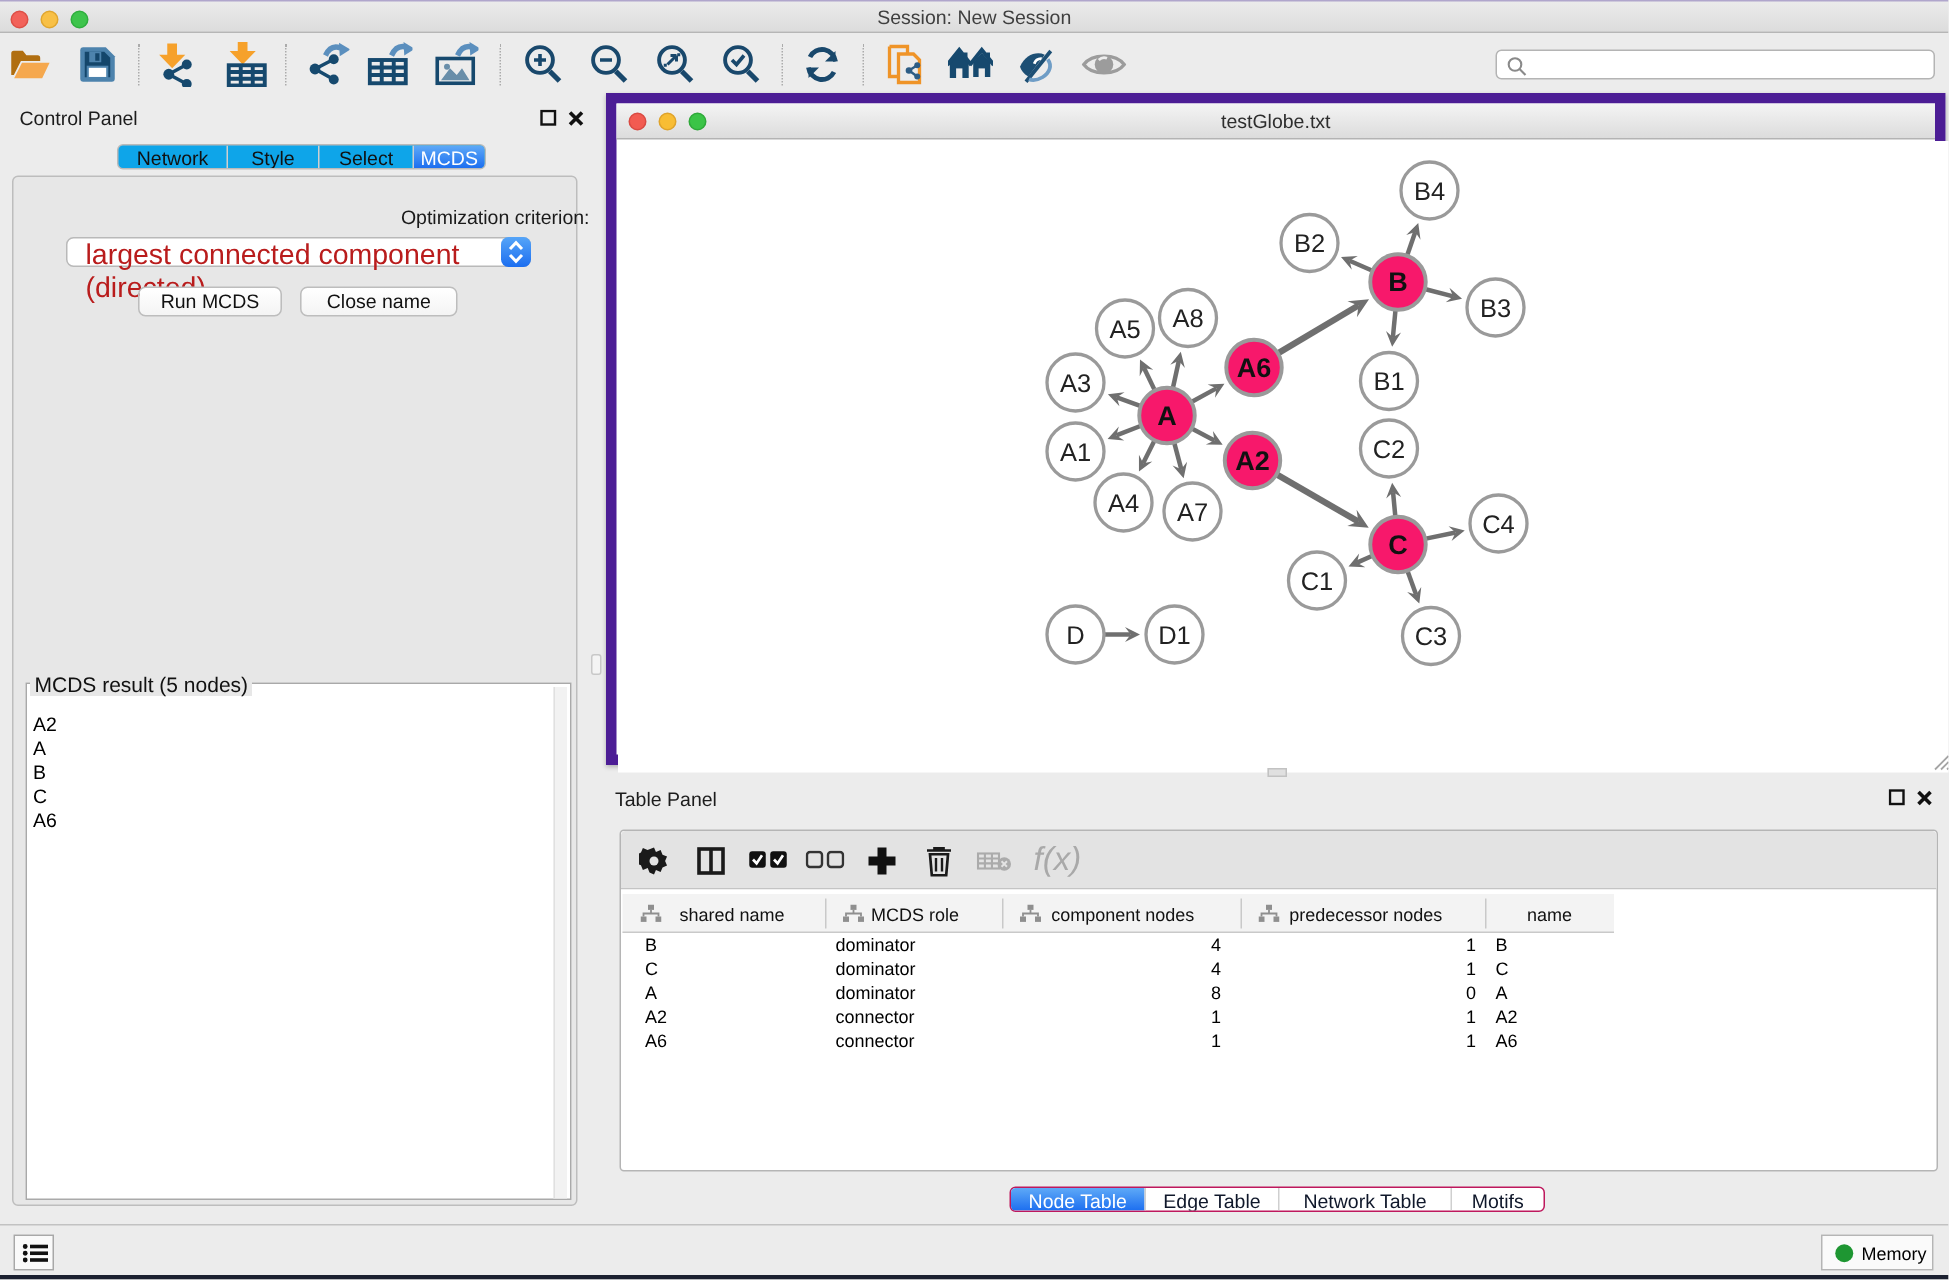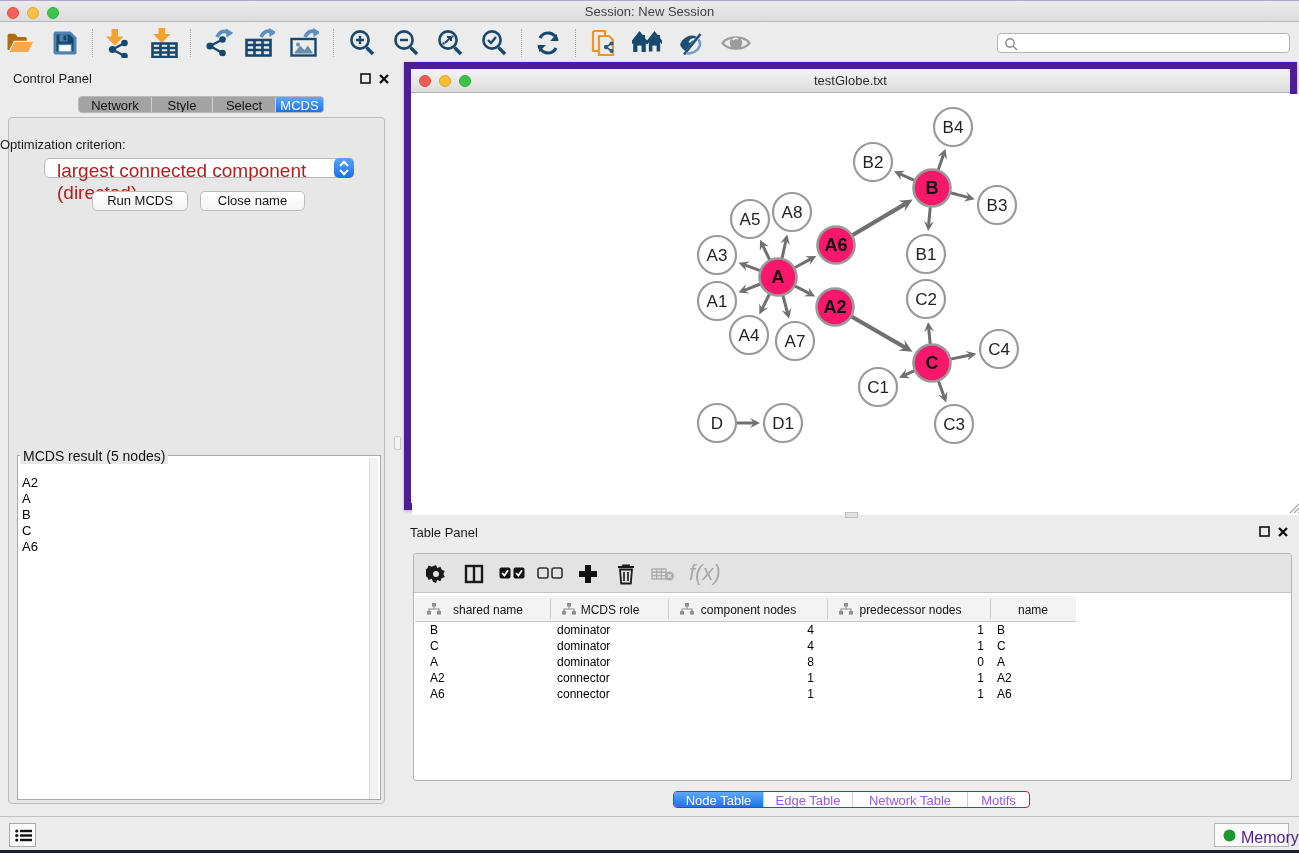--- a/index.html
+++ b/index.html
@@ -10,26 +10,26 @@
 .tl{position:absolute;width:12px;height:12px;border-radius:50%;top:6px}
 
 #toolbar{left:0;top:23px;width:1299px;height:37px;background:#ececec}
 .tbsep{position:absolute;top:6px;height:28px;width:0;border-left:1px dotted #ababab}
 .ticon{position:absolute;top:5px;width:30px;height:30px}
 #search{position:absolute;left:997px;top:10px;width:293px;height:20px;border:1px solid #b4b4b4;border-radius:4px;background:#fff}
 
 #cp-title{left:13px;top:71px;font-size:13px;color:#1c1c1c}
 .winbtn{position:absolute;top:72px;font-size:12px;color:#111}
 
-#segtabs{left:78px;top:96px;height:17px;display:flex;border:1px solid #bababa;border-radius:4px;background:#a3a3a3;overflow:hidden}
+#segtabs{left:78px;top:96px;height:17px;display:flex;border:1px solid #bababa;border-radius:4px;background:#0ea5e9;overflow:hidden}
 #segtabs div{font-size:13px;color:#111;line-height:17px;text-align:center;border-right:1px solid #cfcfcf}
 #segtabs div:last-child{border-right:none}
 #segtabs .sel{background:linear-gradient(#5ea9f7,#1d6ff0);color:#fff;border-right:none}
 #cp-box{left:8px;top:117px;width:377px;height:687px;background:#e7e7e7;border:1px solid #bdbdbd;border-radius:4px}
-#optlbl{left:0px;top:137px;width:393px;text-align:left;font-size:13px;color:#1a1a1a}
+#optlbl{left:0px;top:137px;width:393px;text-align:right;font-size:13px;color:#1a1a1a}
 #cp-select{left:44px;top:158px;width:310px;height:20px;background:#fff;border:1px solid #b9b9b9;border-radius:5px}
 #cp-select .txt{position:absolute;left:12px;top:1px;font-size:19px;color:#b91c1c}
 #cp-select .step{position:absolute;right:-1px;top:-1px;width:20px;height:20px;border-radius:5px;background:linear-gradient(#56a5f8,#1c6ef0)}
 .btn{position:absolute;height:20px;background:linear-gradient(#ffffff,#f4f4f4);border:1px solid #bdbdbd;border-radius:5px;font-size:13px;color:#111;text-align:center;line-height:18px}
 #fieldset{left:17px;top:455px;width:364px;height:345px;background:#fff;border:1px solid #a9a9a9}
 #fieldset .legend{position:absolute;left:2px;top:-8px;background:#e7e7e7;padding:0 3px;font-size:14px;color:#111}
 #fieldset .items{position:absolute;left:4px;top:19px;font-size:13px;color:#000;line-height:16px}
 #fieldset .sb{position:absolute;right:2px;top:2px;width:9px;height:341px;background:#f2f2f2;border-left:1px solid #e0e0e0}
 
 #nw{left:404px;top:62px;width:893px;height:448px;background:#fff;border:7px solid #4c1d95;box-shadow:0 1px 3px rgba(0,0,0,.25)}
@@ -41,27 +41,27 @@
 #tp-box{left:413px;top:553px;width:879px;height:228px;background:#fff;border:1px solid #b5b5b5;border-radius:3px}
 #tp-tools{position:absolute;left:0;top:0;width:100%;height:39px;background:#e3e3e3;border-bottom:1px solid #c4c4c4;border-radius:3px 3px 0 0}
 
 #thead{position:absolute;left:1px;top:42px;width:661px;height:26px;background:#f3f3f3;border-bottom:1px solid #c9c9c9}
 .hcell{position:absolute;top:0;height:26px;font-size:12px;color:#111}
 .hcell .lbl{position:absolute;width:100%;text-align:center;top:7px}
 .hdiv{position:absolute;top:3px;height:20px;width:0;border-left:1px solid #c9c9c9}
 .trow{position:absolute;font-size:12px;color:#000;height:16px;line-height:16px}
 
 #btabs{left:673px;top:791px;height:17px;display:flex;border:1px solid #be185d;border-radius:4px;background:#fff;overflow:hidden}
-#btabs div{font-size:13px;color:#8b5cf6;line-height:17px;text-align:center;border-right:1px solid #cfcfcf}
+#btabs div{font-size:13px;color:#0f172a;line-height:17px;text-align:center;border-right:1px solid #cfcfcf}
 #btabs div:last-child{border-right:none}
 #btabs .sel{background:linear-gradient(#5ea9f7,#1d6ff0);color:#fff}
 
 #status{left:0;top:816px;width:1299px;height:34px;background:#ececec;border-top:1px solid #c2c2c2}
 #sb-btn{position:absolute;left:9px;top:6px;width:27px;height:24px;background:#fafafa;border:1px solid #a8a8a8}
-#mem-btn{position:absolute;left:1214px;top:6px;width:75px;height:24px;background:#fafafa;border:1px solid #b5b5b5;font-size:16px;color:#4c1d95}
+#mem-btn{position:absolute;left:1214px;top:6px;width:75px;height:24px;background:#fafafa;border:1px solid #b5b5b5;font-size:12px;color:#000000}
 #desk{left:0;top:850px;width:1299px;height:3px;background:#1b2030}
 </style></head><body>
 <div id="stage">
 <div class="abs" id="mtitle">
       <div class="t">Session: New Session</div>
 <div class="tl" style="left:7px;background:#f2625a;border:1px solid #dd4f46"></div>
 <div class="tl" style="left:27px;background:#f8c046;border:1px solid #e0a62f"></div>
 <div class="tl" style="left:47px;background:#3ec44c;border:1px solid #2fae3e"></div>
 </div>
 <div class="abs" id="toolbar">

